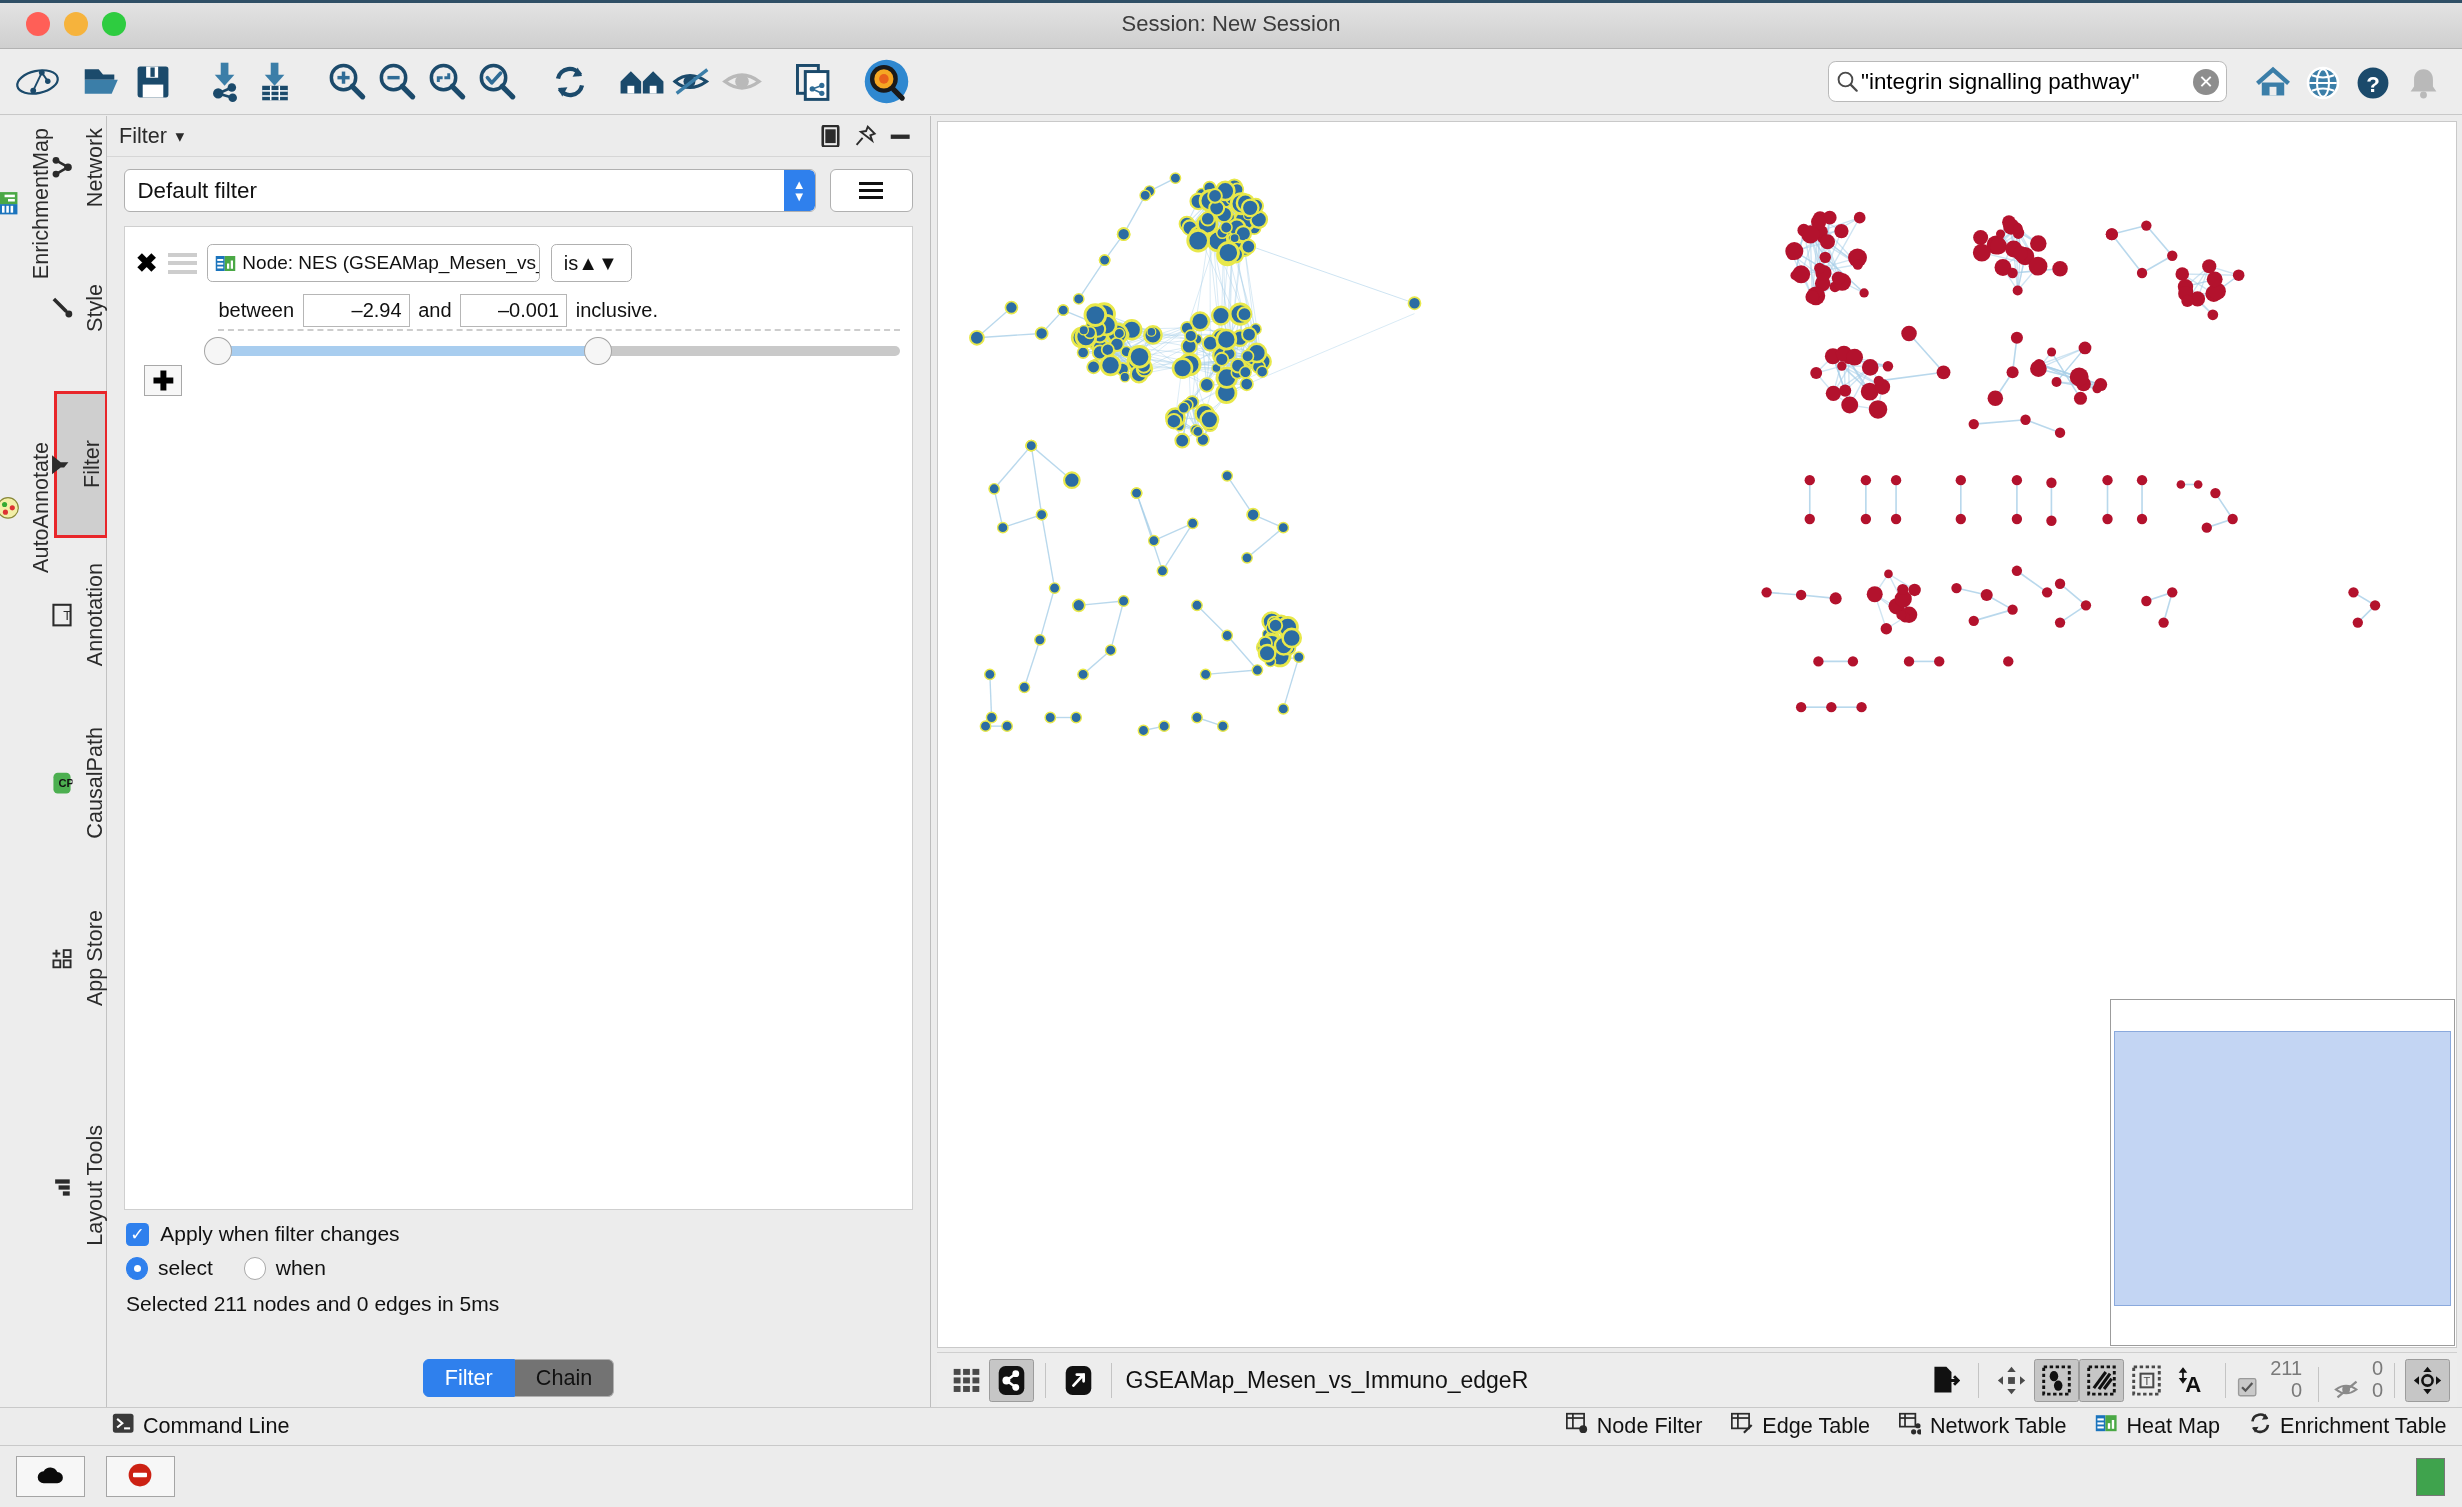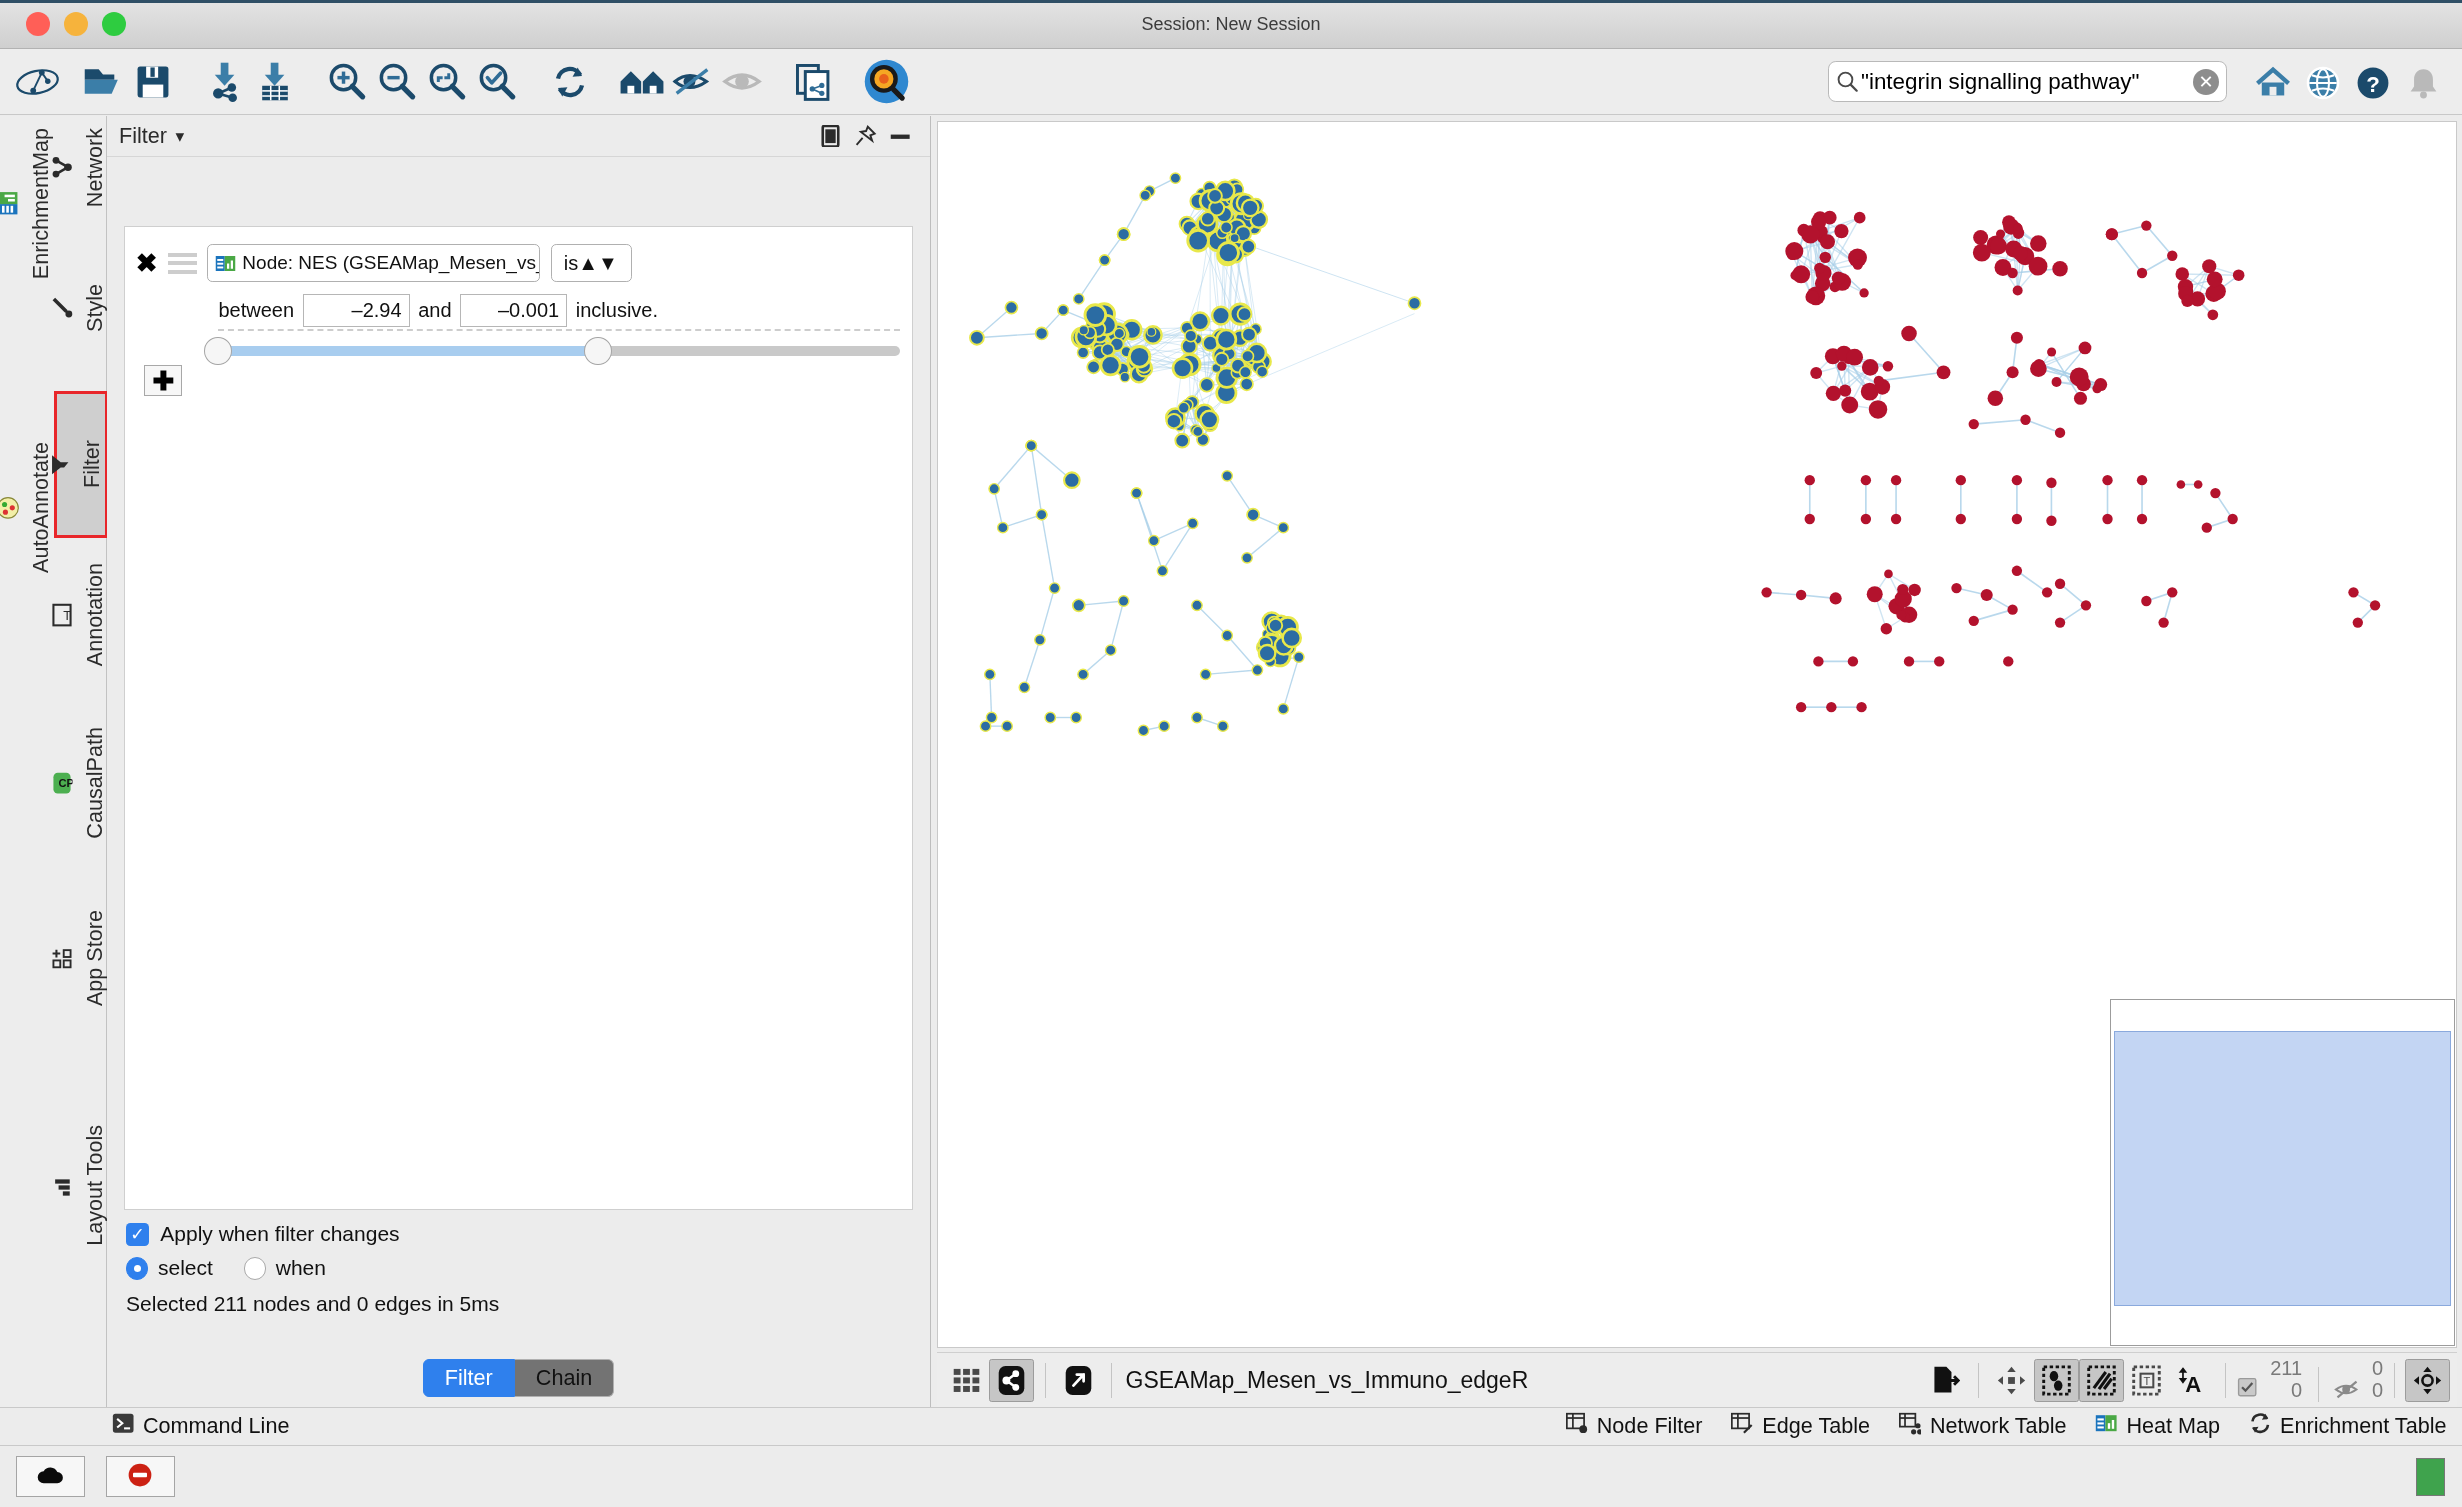--- a/index.html
+++ b/index.html
@@ -26,21 +26,21 @@
     content: ""; position: absolute; top: 0; left: 0; right: 0; height: 2.6px;
     background: #2f4f66;
   }
   .traffic { display: flex; gap: 14px; margin-left: 26px; }
   .tl { width: 24px; height: 24px; border-radius: 50%; }
   .tl.red { background: #ff5f57; }
   .tl.yellow { background: #f6b33c; }
   .tl.green { background: #2ecc40; }
   #title-text {
     position: absolute; left: 0; right: 0; text-align: center;
-    font-size: 18px; color: #3c3c3c;
+    font-size: 22px; color: #3c3c3c;
   }
 
   
   #toolbar {
     position: absolute; top: 49px; left: 0; width: 2462px; height: 66px;
     background: #ededed; border-bottom: 0.9px solid #c8c8c8;
     display: flex; align-items: center;
   }
   .tb-icon {
     width: 50px; height: 50px; display: flex; align-items: center;
@@ -606,20 +606,36 @@
         </svg>
       </span>
       <span class="fp-hdr-ico">
         <svg width="22.4" height="8.6" viewBox="0 0 26 10">
           <rect x="2" y="3" width="22" height="5" fill="#2b2b2b"></rect>
         </svg>
       </span>
     </div>
 
     <div id="fp-body">
+      <div id="fp-top-row">
+        <div class="combo">
+          <span>Default filter</span>
+          <span class="arrows">
+            <span>▲</span>
+              <span>▼</span>
+          </span>
+        </div>
+        <div id="fp-menu-btn">
+          <span class="hamburger">
+            <span></span>
+              <span></span>
+              <span></span>
+          </span>
+        </div>
+      </div>
 
       <div id="fp-card">
         <div id="cond-row">
           <span id="cond-x">✖</span>
           <span id="cond-grip">
             <i></i>
               <i></i>
               <i></i>
           </span>
           <div id="cond-attr">

